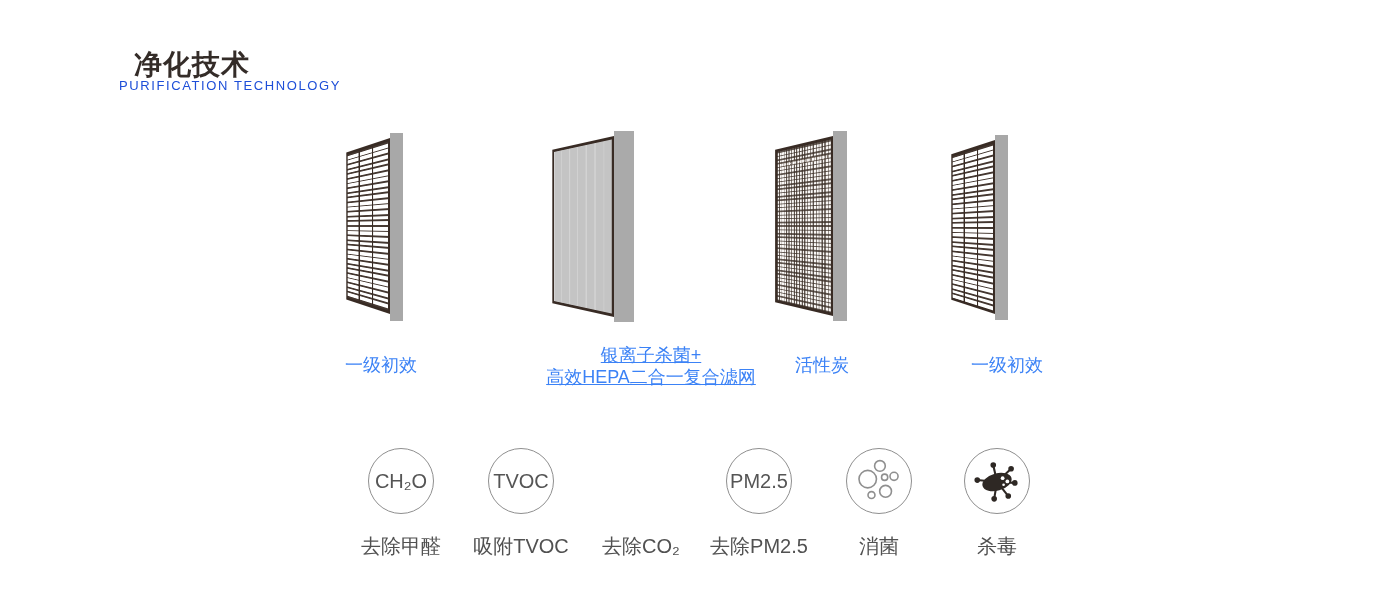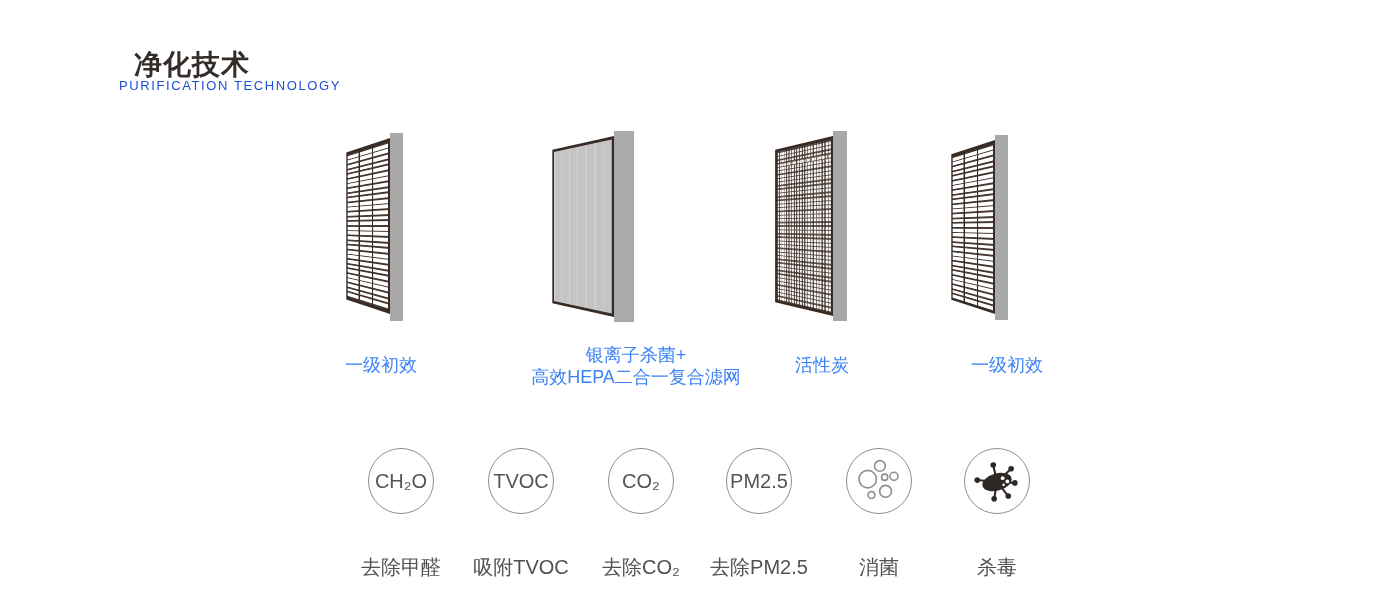--- a/index.html
+++ b/index.html
@@ -54,34 +54,34 @@
   .carbon-dots{
     position:absolute;left:4px;right:4px;top:12px;height:9px;
     background-image:radial-gradient(circle at 3.5px 4.5px,#ffffff 1.7px,#6f6054 1.8px,#6f6054 2.4px,rgba(0,0,0,0) 2.6px);
     background-size:7.6px 9px;background-repeat:repeat-x;
   }
   
   .filter-label{
     position:absolute;transform:translateX(-50%);
     color:#3b82f6;font-size:18px;line-height:22px;text-align:center;white-space:pre-line;
   }
-  .fl1{left:381px;top:354px;} .fl2{left:636px;top:344px;}
+  .fl1{left:381px;top:354px;} .fl2{left:651px;top:344px;text-decoration:underline;}
   .fl3{left:822px;top:354px;} .fl4{left:1007px;top:354px;}
   
   .feature-circle{
     position:absolute;top:448px;width:66px;height:66px;box-sizing:border-box;
     border:1.6px solid #8f8f8f;border-radius:50%;
     display:flex;align-items:center;justify-content:center;
     color:#555555;font-size:20px;background:#ffffff;
   }
   .fc1{left:368px;} .fc2{left:488px;} .fc3{left:608px;}
   .fc4{left:726px;} .fc5{left:846px;} .fc6{left:964px;}
   .feature-circle svg{display:block;}
   .feature-label{
-    position:absolute;top:554px;transform:translateX(-50%);
+    position:absolute;top:533px;transform:translateX(-50%);
     font-size:20px;color:#515151;white-space:nowrap;
   }
   .fb1{left:401px;} .fb2{left:521px;} .fb3{left:641px;text-align:right;}
   .fb4{left:759px;} .fb5{left:879px;} .fb6{left:997px;}
 </style>
 </head>
 <body>
 
 <div class="page">
 
@@ -120,23 +120,20 @@
   <div class="filter-label fl2">银离子杀菌+
 高效HEPA二合一复合滤网</div>
   <div class="filter-label fl3">活性炭</div>
   <div class="filter-label fl4">一级初效</div>
 
   <div class="feature-circle fc2">
     <span>TVOC</span>
   </div>
   <div class="feature-circle fc1">
     <span>CH₂O</span>
-  </div>
-  <div class="feature-circle fc3">
-    <span>CO₂</span>
   </div>
   <div class="feature-circle fc4">
     <span>PM2.5</span>
   </div>
 
   <div class="feature-circle fc5">
     <svg width="62" height="62" viewBox="0 0 66 66">
       <g fill="none" stroke="#8f8f8f" stroke-width="1.7">
         <circle cx="21" cy="31" r="9.3"></circle>
         <circle cx="34" cy="17" r="5.7"></circle>

